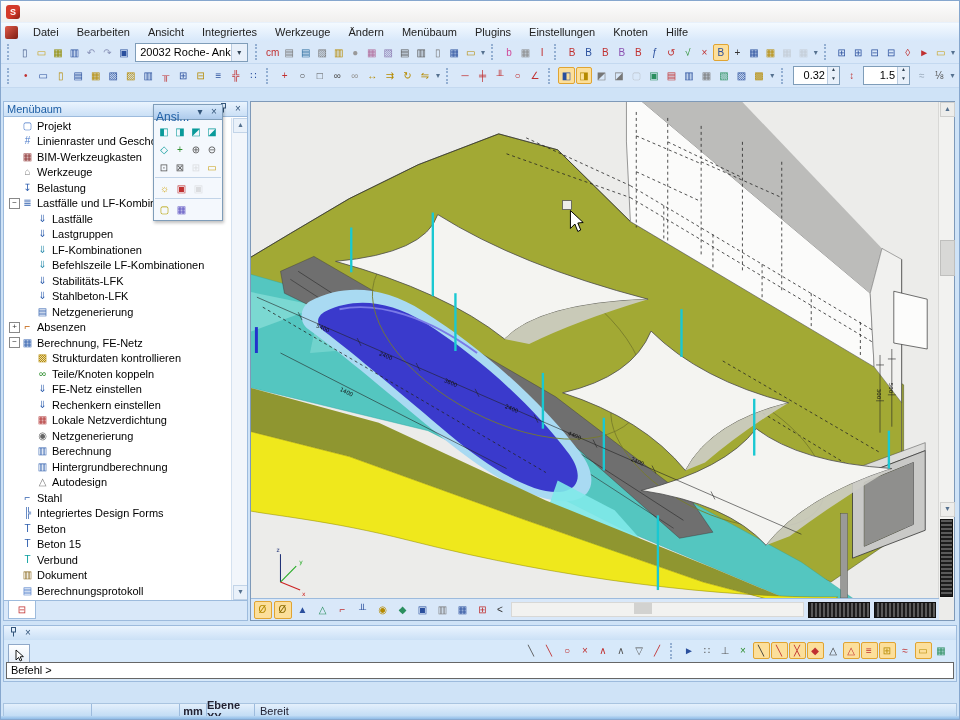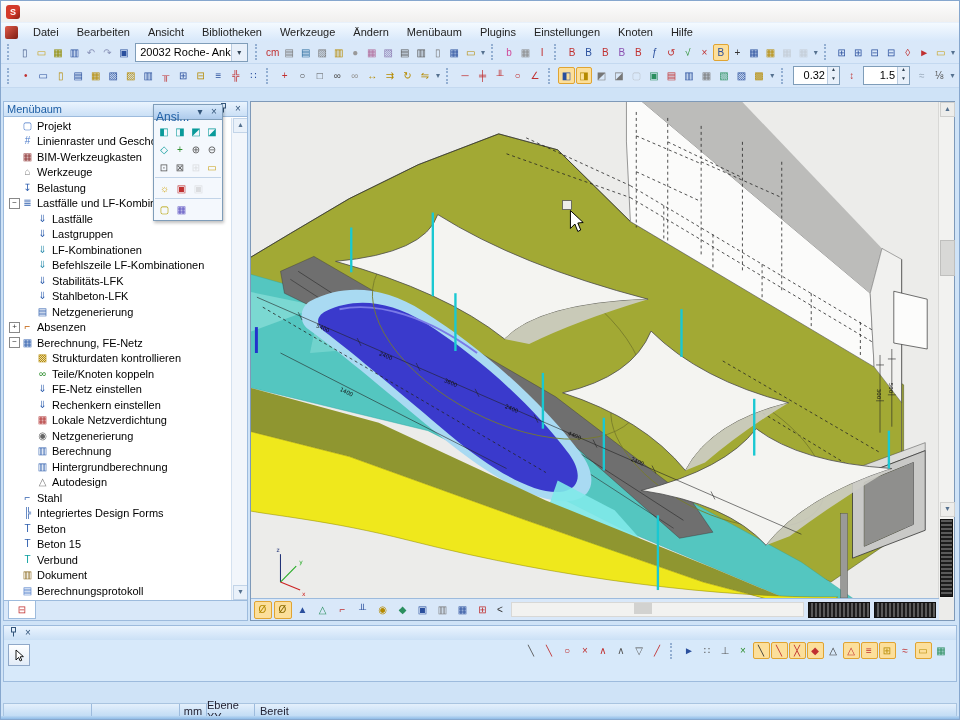--- a/index.html
+++ b/index.html
@@ -103,41 +103,41 @@
   #selbtn{position:absolute;left:4px;top:4px;width:20px;height:20px;background:linear-gradient(#fff,#E2ECF8);
     border:1px solid #8FA8C8;display:flex;align-items:center;justify-content:center;}
   #snapbar{position:absolute;right:6px;top:2px;display:flex;align-items:center;}
   #cmdinput{position:absolute;left:2px;right:2px;bottom:2px;height:15px;background:#fff;
     border:1px solid #666;font-size:11px;padding-left:4px;line-height:15px;color:#000;}
   
   #statusbar{position:absolute;left:2px;right:2px;top:702px;height:15px;
     background:linear-gradient(#E4F0FC,#BFDAF4);border:1px solid #A9C4E0;
     display:flex;font-size:11px;color:#223;box-sizing:border-box;}
   .scell{border-right:1px solid #9DBBDD;height:100%;display:flex;align-items:center;
-    justify-content:center;box-sizing:border-box;}
+    justify-content:center;box-sizing:border-box;font-weight:bold;}
   .sfree{padding-left:5px;display:flex;align-items:center;}
   #bstrip{position:absolute;left:0;right:0;bottom:0;height:3px;background:linear-gradient(#BBD7F2,#8FBCE8);}
   text{font-family:"DejaVu Sans",sans-serif;}
 </style>
 </head>
 <body>
 
 <div id="app">
 
   <div class="titlebar">
     <span class="applogo">S</span>
   </div>
 
   <div class="menubar">
     <span class="winicon"></span>
     <span id="menuitems" style="display:flex;height:100%;">
         <span class="mitem">Datei</span>
         <span class="mitem">Bearbeiten</span>
         <span class="mitem">Ansicht</span>
-        <span class="mitem">Bibliotheken</span>
+        <span class="mitem">Integriertes</span>
         <span class="mitem">Werkzeuge</span>
         <span class="mitem">Ändern</span>
         <span class="mitem">Menübaum</span>
         <span class="mitem">Plugins</span>
         <span class="mitem">Einstellungen</span>
         <span class="mitem">Knoten</span>
         <span class="mitem">Hilfe</span>
       </span>
   </div>
 
@@ -690,20 +690,23 @@
           <span class="ic hl" style="color: rgb(192, 48, 48);">╳</span>
           <span class="ic hl" style="color: rgb(192, 48, 48);">◆</span>
           <span class="ic" style="color: rgb(51, 51, 51);">△</span>
           <span class="ic hl" style="color: rgb(192, 48, 48);">△</span>
           <span class="ic hl" style="color: rgb(192, 48, 48);">≡</span>
           <span class="ic hl" style="color: rgb(181, 138, 0);">⊞</span>
           <span class="ic" style="color: rgb(192, 48, 48);">≈</span>
           <span class="ic hl" style="color: rgb(181, 138, 0);">▭</span>
           <span class="ic" style="color: rgb(42, 143, 95);">▦</span>
         </div>
+      <div id="cmdinput">
+        <span>Befehl &gt;</span>
+      </div>
     </div>
   </div>
 
   <div id="statusbar">
     <span id="statuscells" style="display:flex;height:100%;">
         <span class="scell" style="width: 88px;"></span>
         <span class="scell" style="width: 88px;"></span>
         <span class="scell" style="width: 27px;">mm</span>
         <span class="scell" style="width: 48px;">Ebene XY</span>
       </span>

